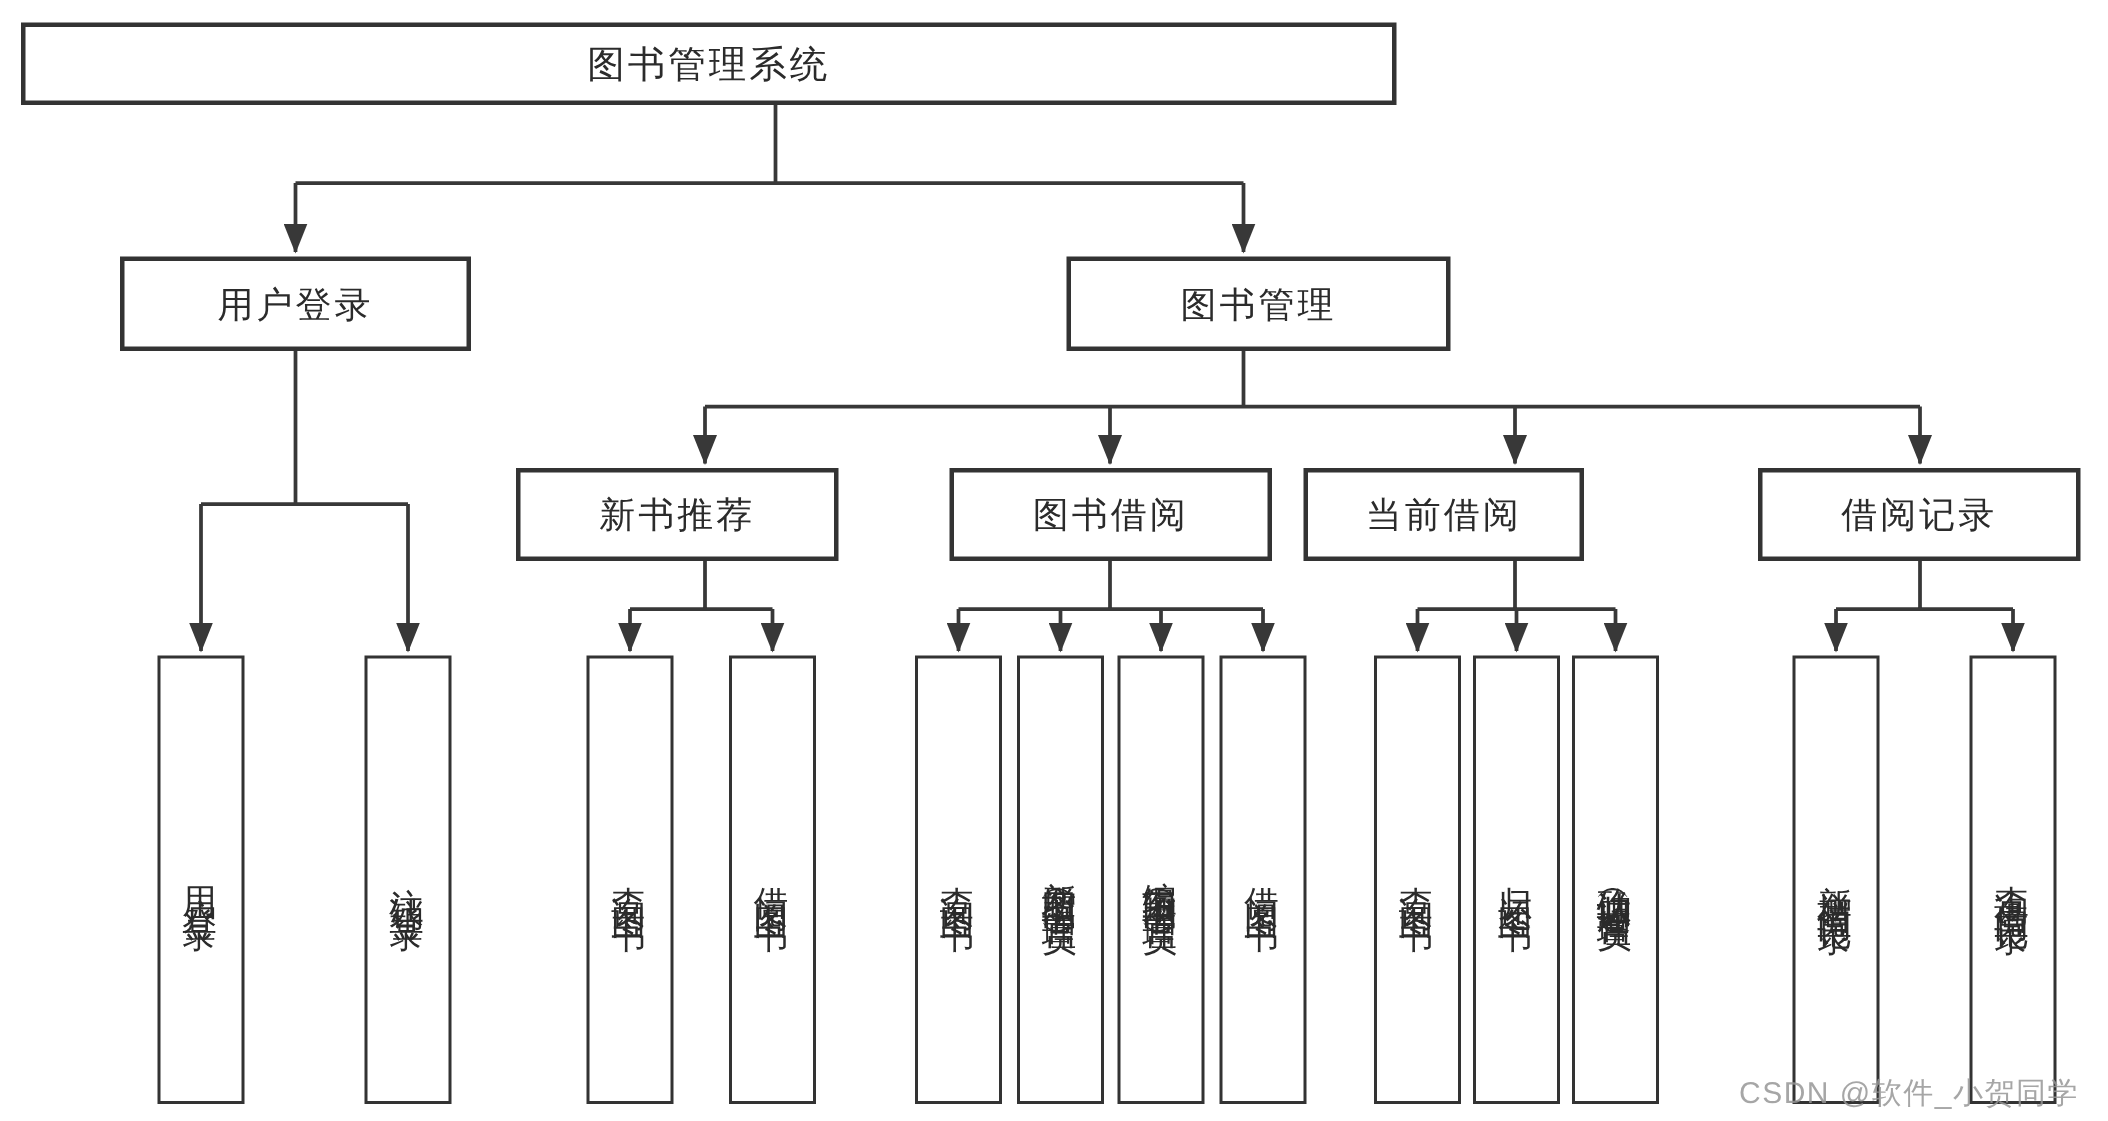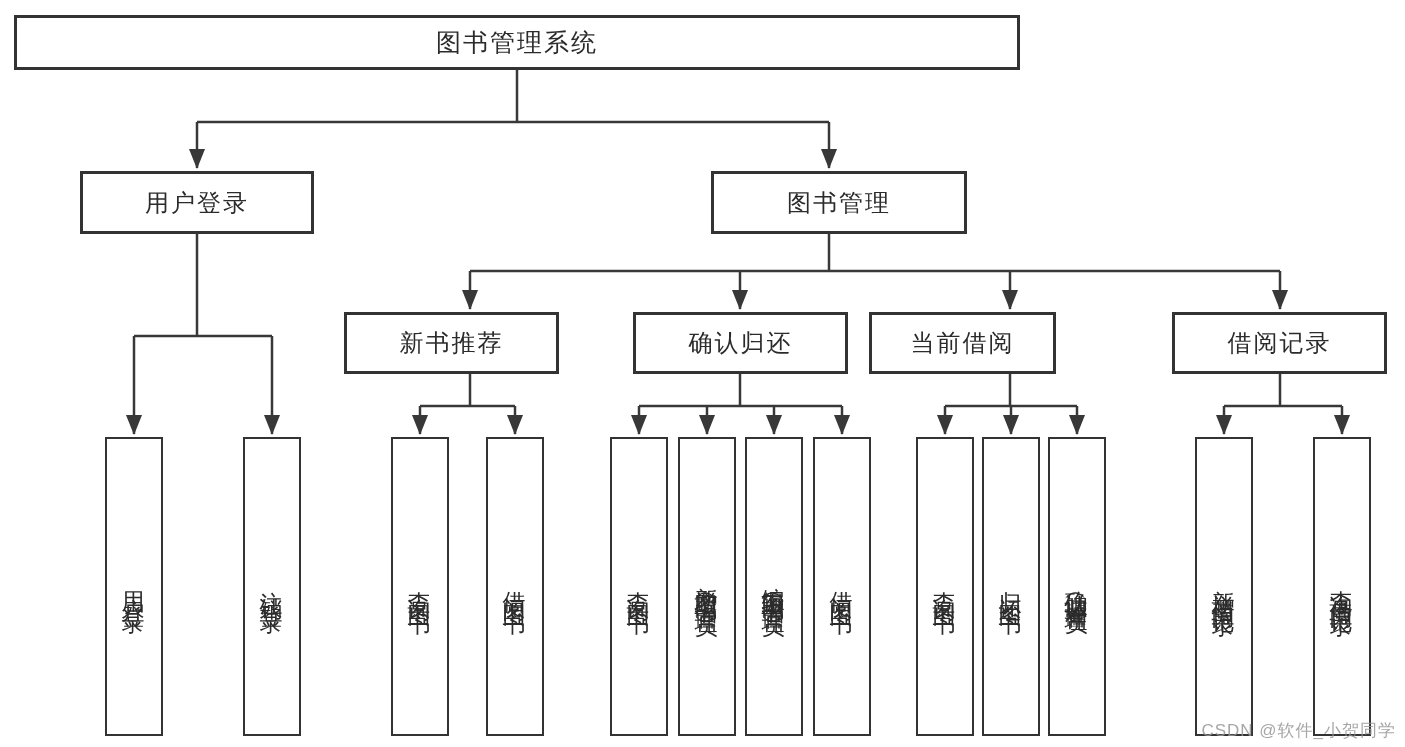--- a/index.html
+++ b/index.html
@@ -39,23 +39,23 @@
   .leaf {
     border-width: 2.5px;
     writing-mode: vertical-rl;
     text-orientation: mixed;
     font-size: 23px;
     letter-spacing: 7px;
   }
   .leaf .lbl { white-space: normal; }
   .watermark {
     position: absolute;
-    right: 9px;
+    right: 19px;
     bottom: 5px;
-    font-size: 17px;
+    font-size: 20px;
     color: rgba(150,150,150,0.85);
     letter-spacing: 1px;
     white-space: nowrap;
   }
 </style>
 </head>
 <body>
 
 <div class="canvas">
 
@@ -102,36 +102,36 @@
         <path d="M1077 406 V434" marker-end="url(#arw)"></path>
       </g>
       <g>
         <path d="M1280 374 V406 M1224 406 H1342"></path>
         <path d="M1224 406 V434" marker-end="url(#arw)"></path>
         <path d="M1342 406 V434" marker-end="url(#arw)"></path>
       </g>
     </g>
   </svg>
 
-  <div class="node root" style="left:14px; top:15px; width:1006px; height:55px;">
+  <div class="node root" style="left:14px; top:15px; width:917px; height:55px;">
     <span class="lbl">图书管理系统</span>
   </div>
 
   <div class="node lvl" style="left:80px; top:171px; width:234px; height:63px;">
     <span class="lbl">用户登录</span>
   </div>
   <div class="node lvl" style="left:711px; top:171px; width:256px; height:63px;">
     <span class="lbl">图书管理</span>
   </div>
 
   <div class="node lvl" style="left:344px; top:312px; width:215px; height:62px;">
     <span class="lbl">新书推荐</span>
   </div>
   <div class="node lvl" style="left:633px; top:312px; width:215px; height:62px;">
-    <span class="lbl">确认归还</span>
+    <span class="lbl">图书借阅</span>
   </div>
   <div class="node lvl" style="left:869px; top:312px; width:187px; height:62px;">
     <span class="lbl">当前借阅</span>
   </div>
   <div class="node lvl" style="left:1172px; top:312px; width:215px; height:62px;">
     <span class="lbl">借阅记录</span>
   </div>
 
   <div class="node leaf" style="left:105px; top:437px; width:58px; height:299px;">
     <span class="lbl">用户登录</span>

